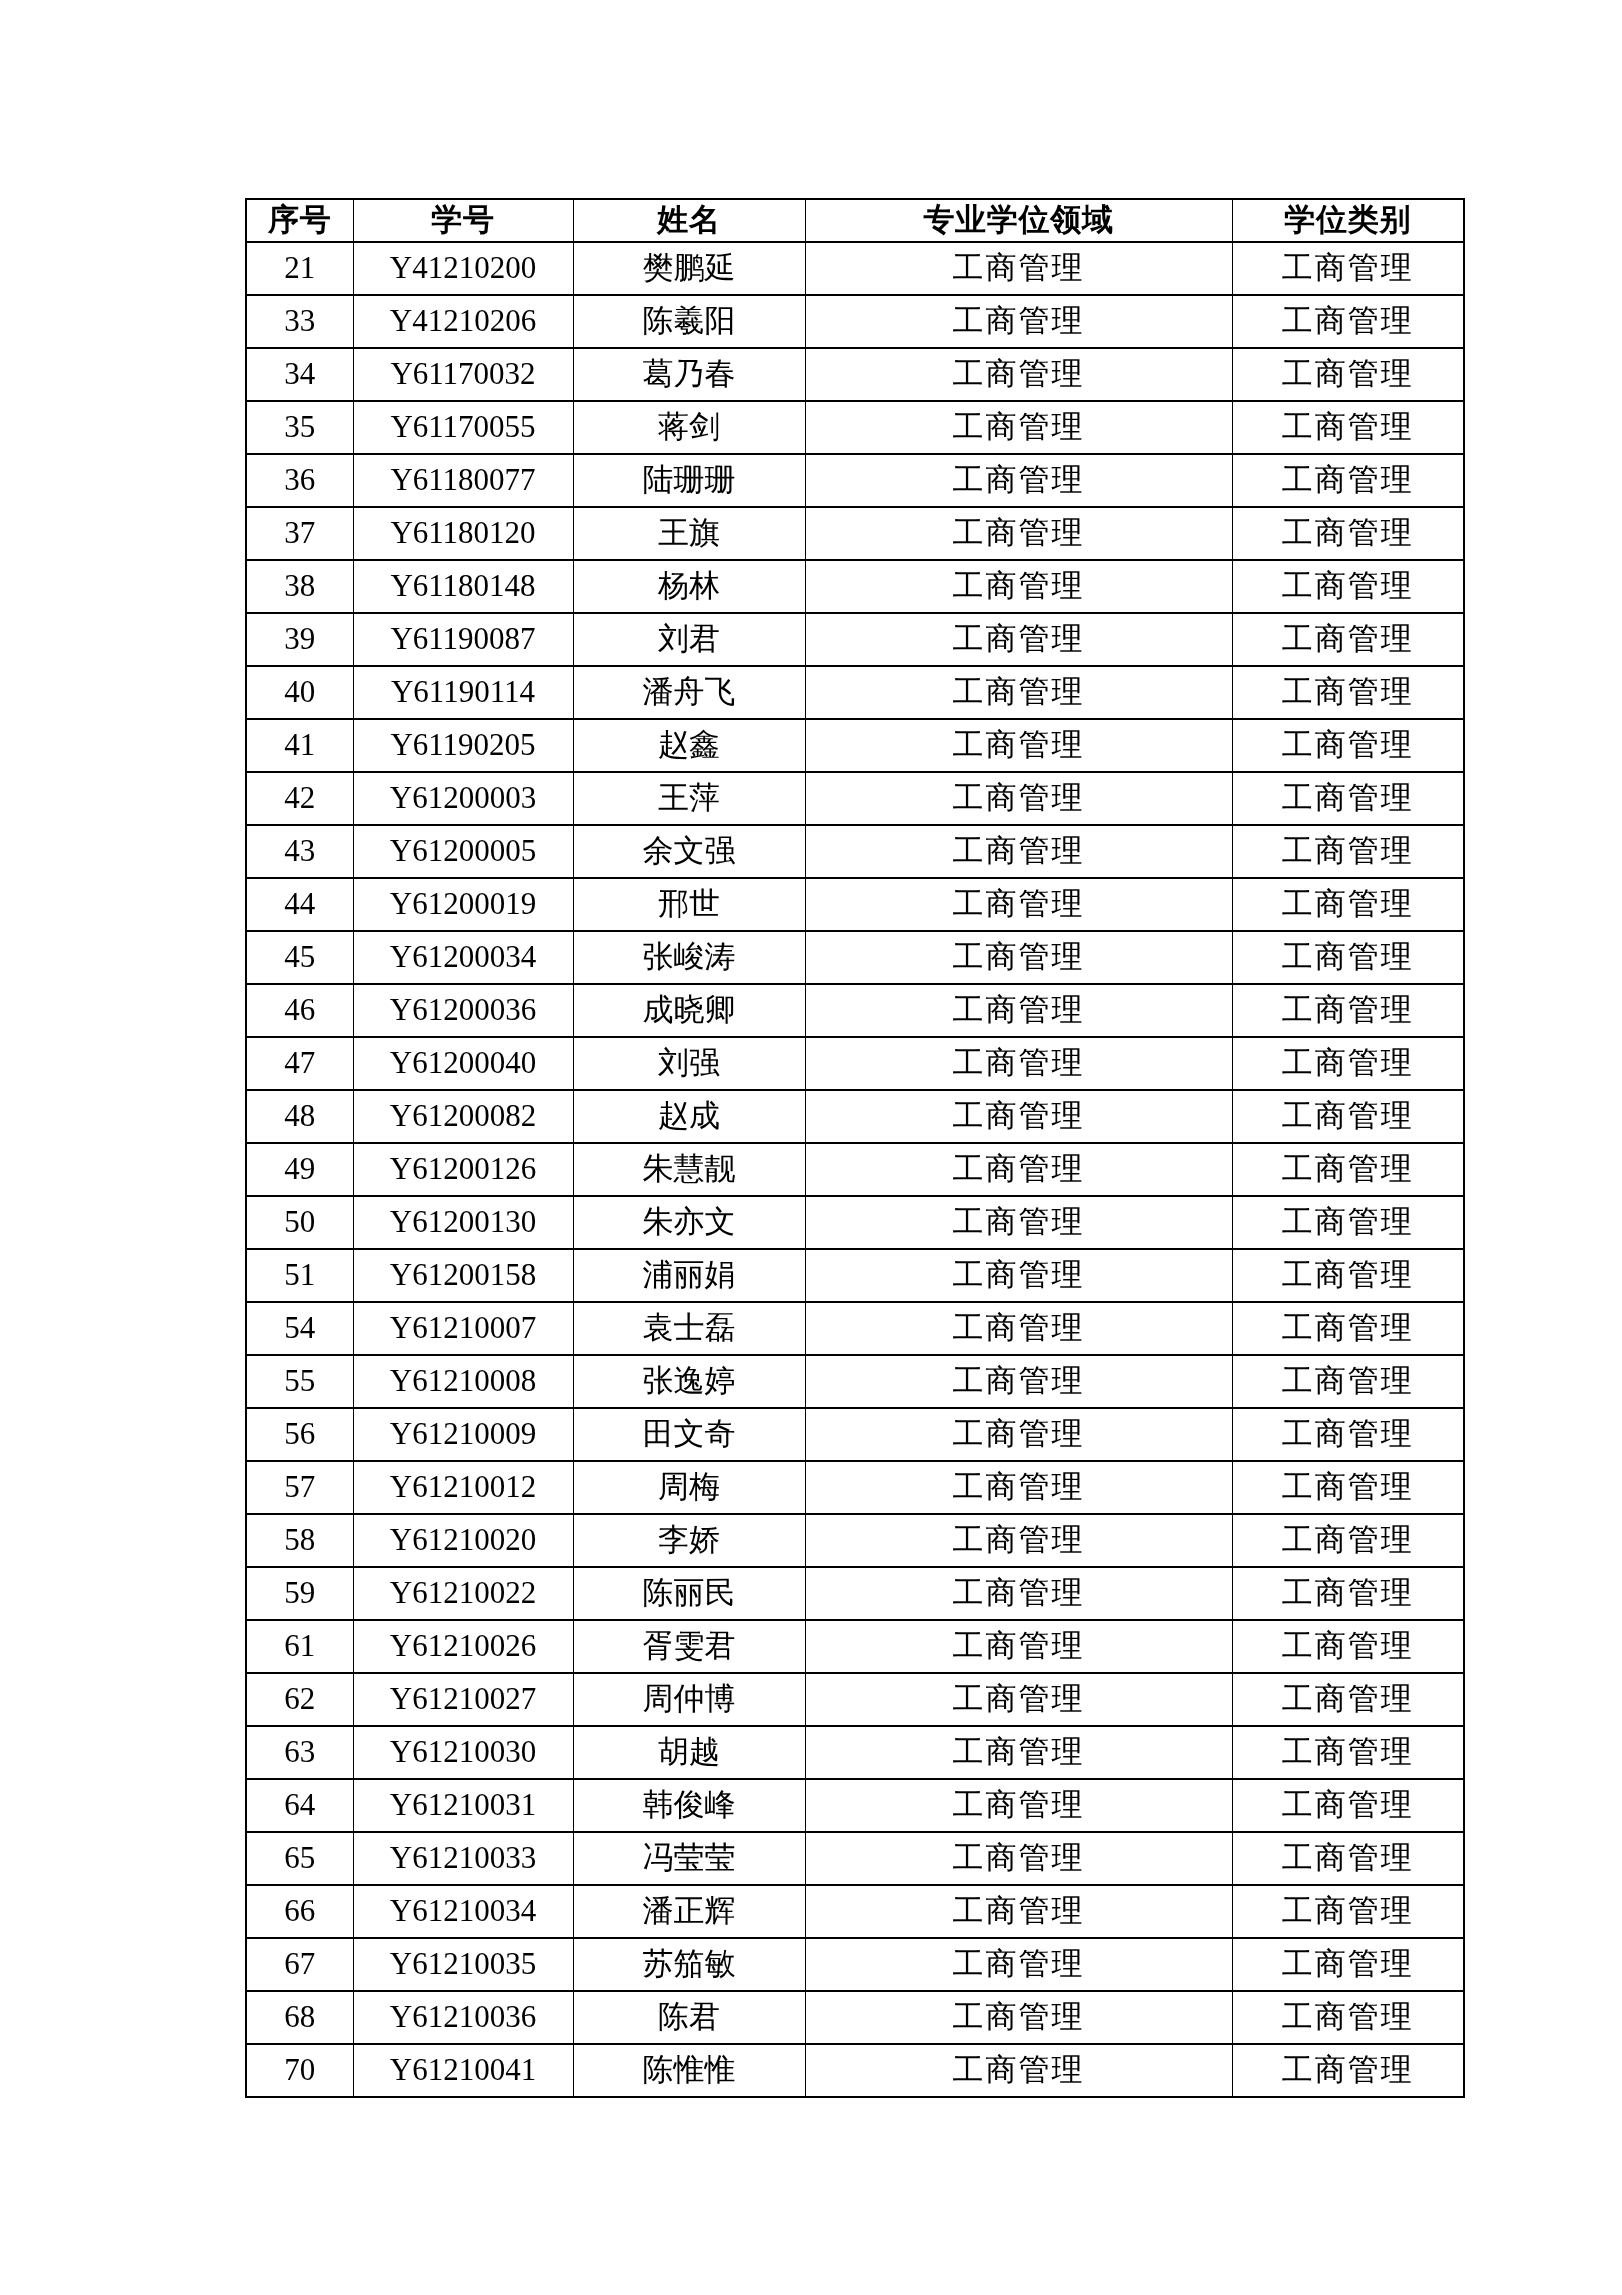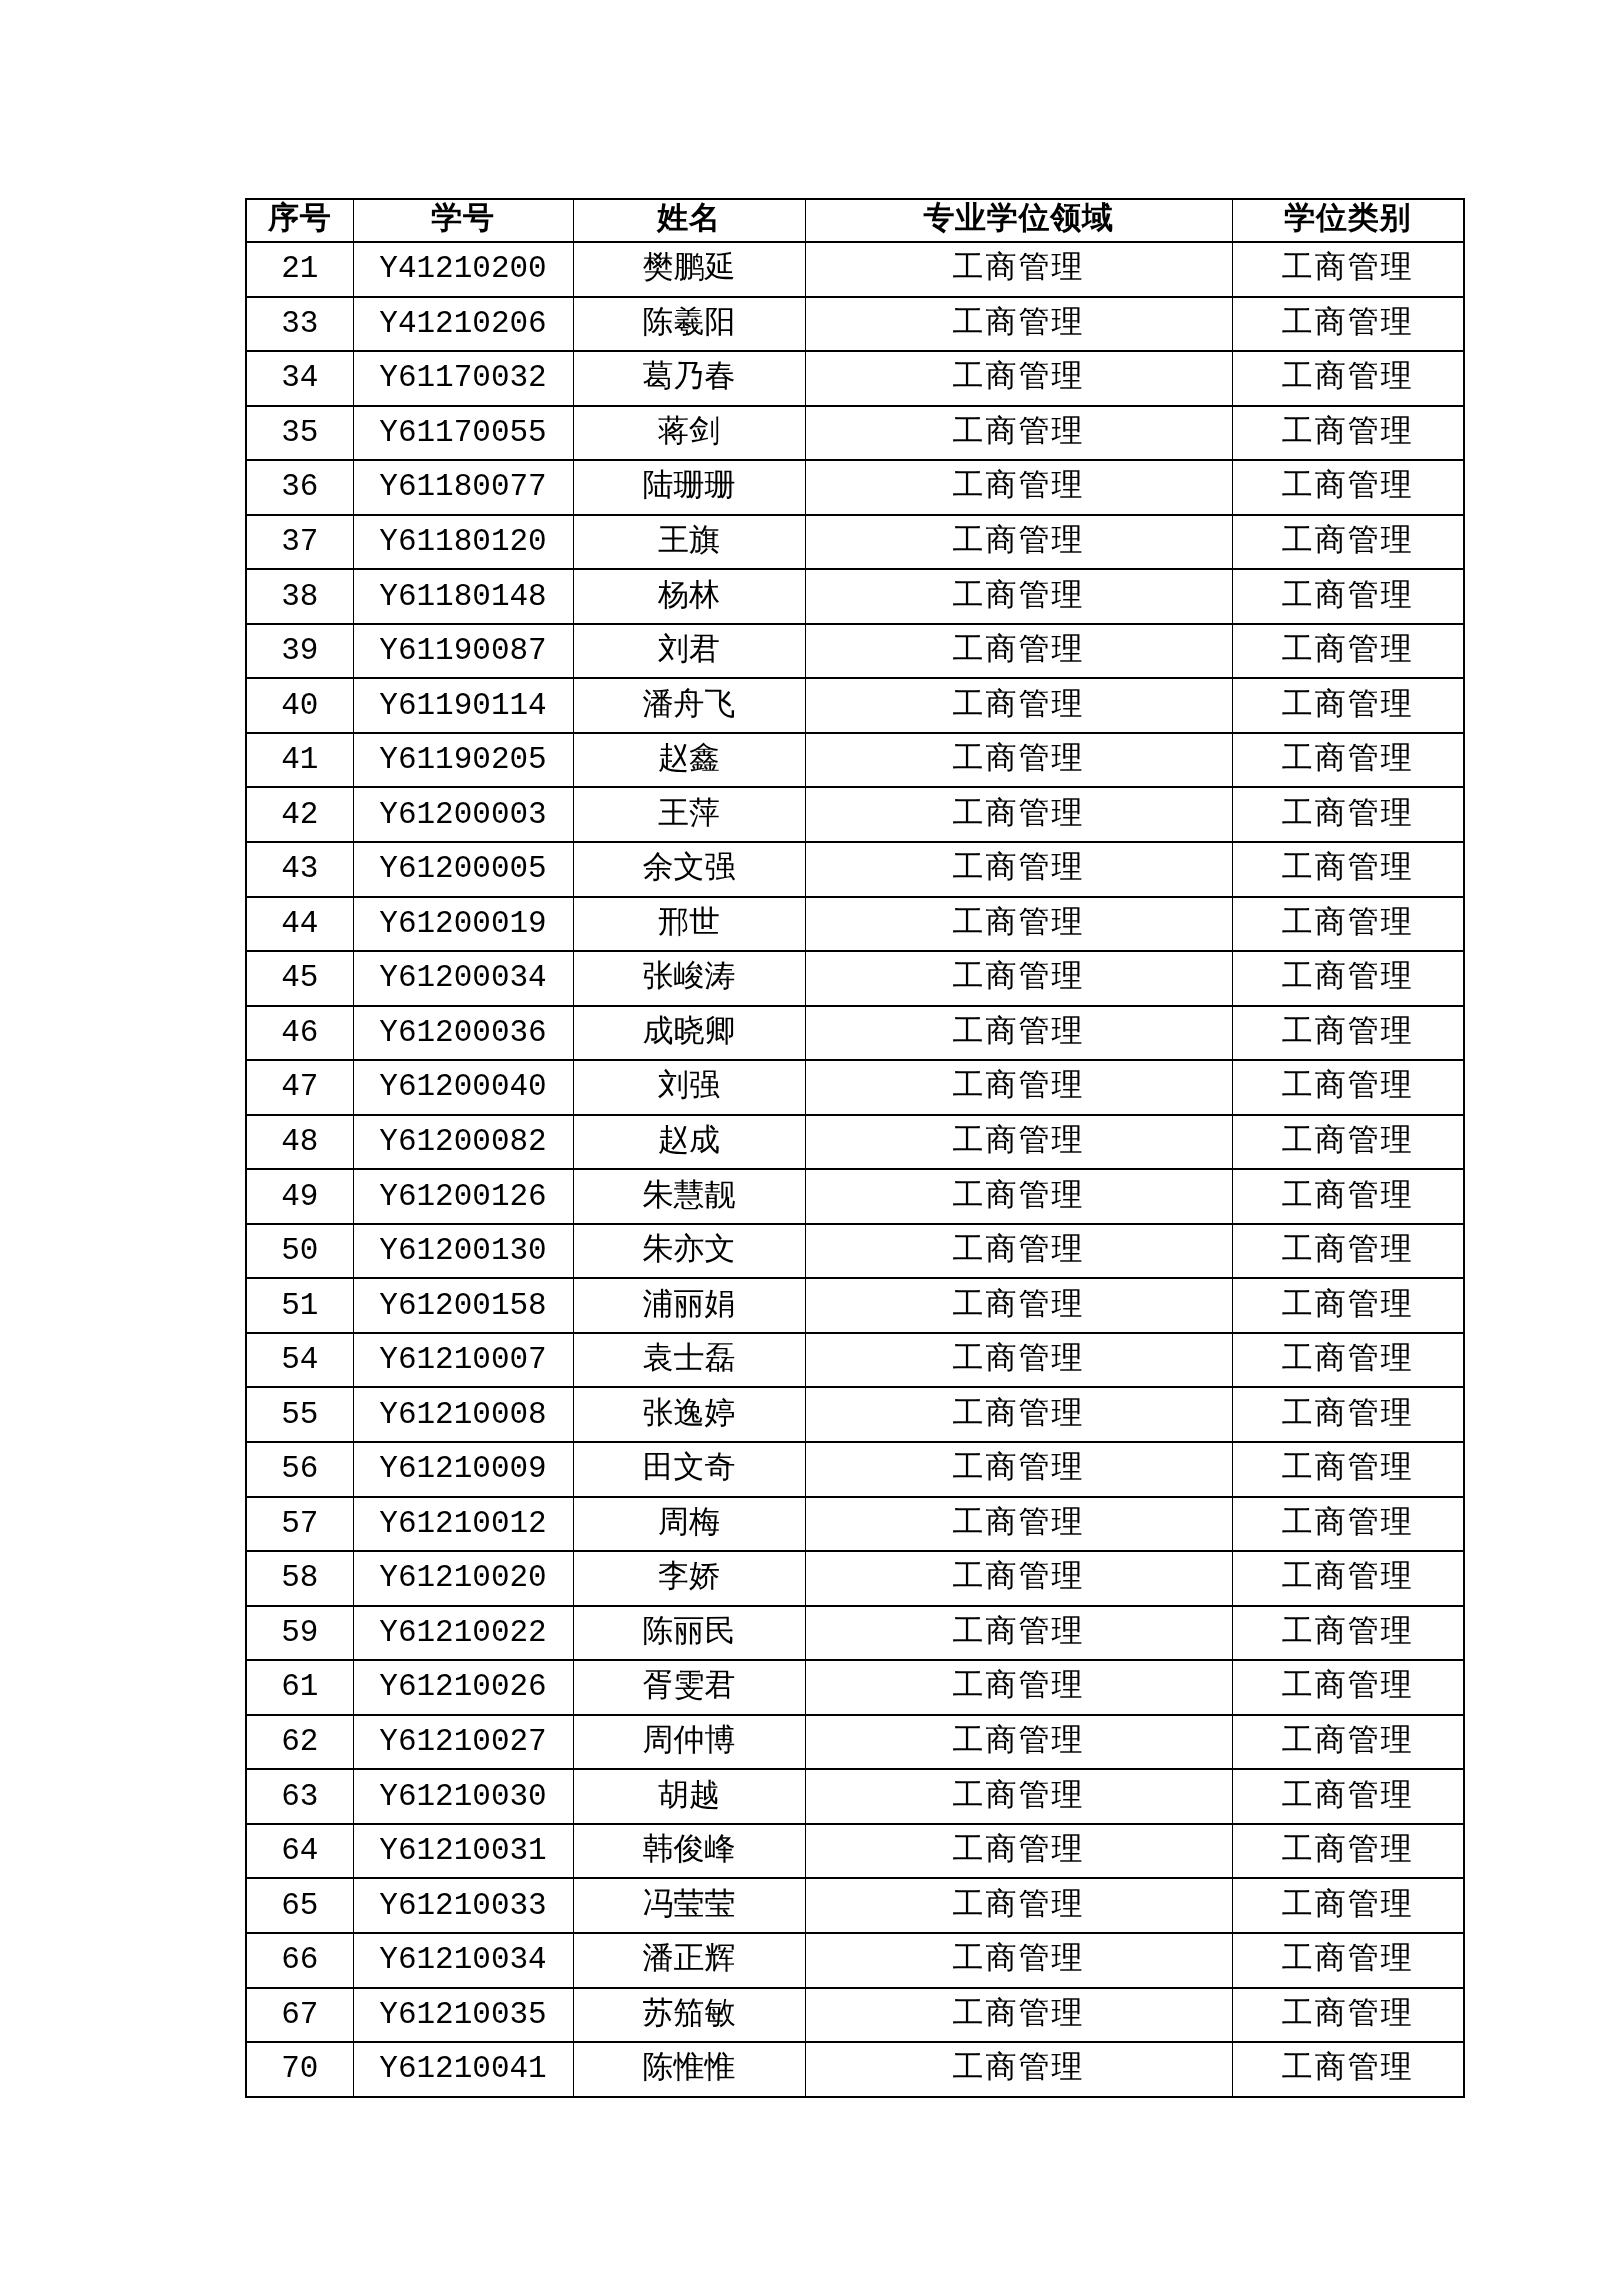--- a/index.html
+++ b/index.html
@@ -19,21 +19,20 @@
   }
   table.roster {
     position: absolute;
     left: 245px;
     top: 198px;
     width: 1218px;
     height: 1900px;
     border-collapse: collapse;
     table-layout: fixed;
     border: 2.6px solid #000000;
-    font-family: Liberation Mono, monospace;
   }
   table.roster col.c-index   { width: 107px; }
   table.roster col.c-sid     { width: 220px; }
   table.roster col.c-name    { width: 232px; }
   table.roster col.c-field   { width: 427px; }
   table.roster col.c-cat     { width: 232px; }
 
   table.roster th,
   table.roster td {
     border-left: 1.3px solid #000000;
@@ -309,20 +308,27 @@
           <td class="cell-degree-category">工商管理</td>
         </tr>
         <tr>
           <td class="cell-index">67</td>
           <td class="cell-student-id">Y61210035</td>
           <td class="cell-name">苏笳敏</td>
           <td class="cell-degree-field">工商管理</td>
           <td class="cell-degree-category">工商管理</td>
         </tr>
         <tr>
+          <td class="cell-index">68</td>
+          <td class="cell-student-id">Y61210036</td>
+          <td class="cell-name">陈君</td>
+          <td class="cell-degree-field">工商管理</td>
+          <td class="cell-degree-category">工商管理</td>
+        </tr>
+        <tr>
           <td class="cell-index">70</td>
           <td class="cell-student-id">Y61210041</td>
           <td class="cell-name">陈惟惟</td>
           <td class="cell-degree-field">工商管理</td>
           <td class="cell-degree-category">工商管理</td>
         </tr>
       </tbody>
   </table>
 </div>
 

